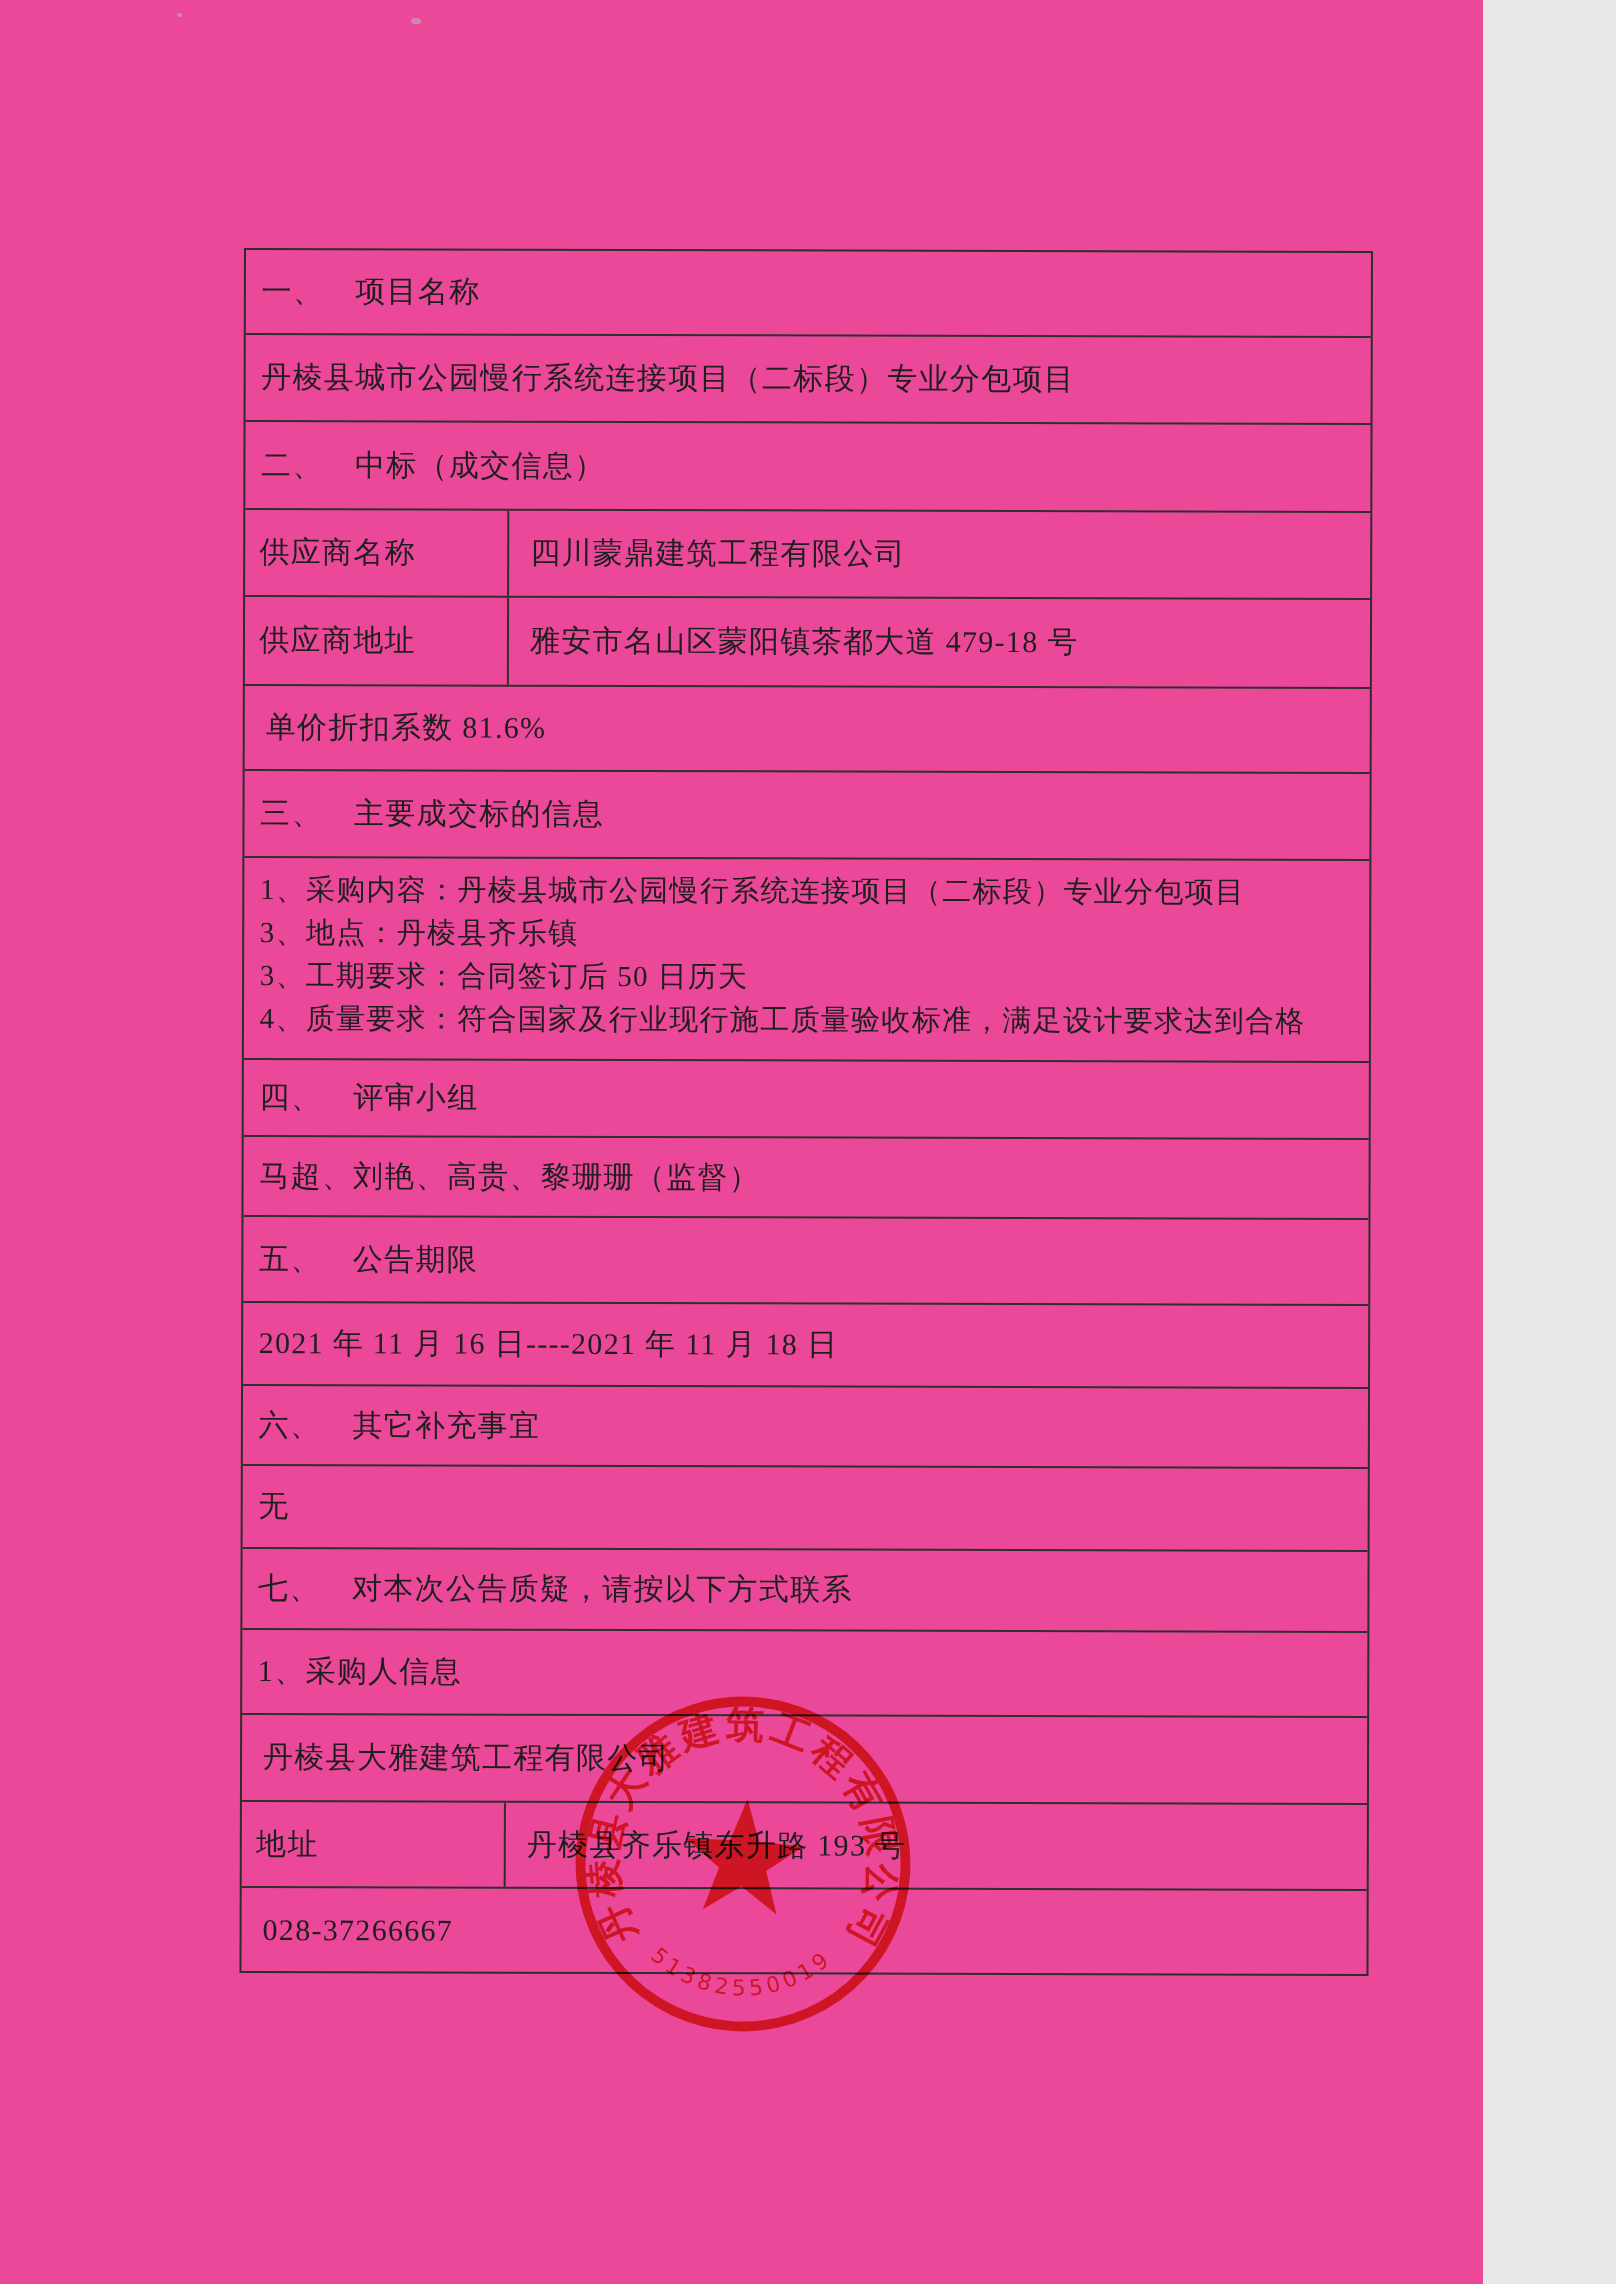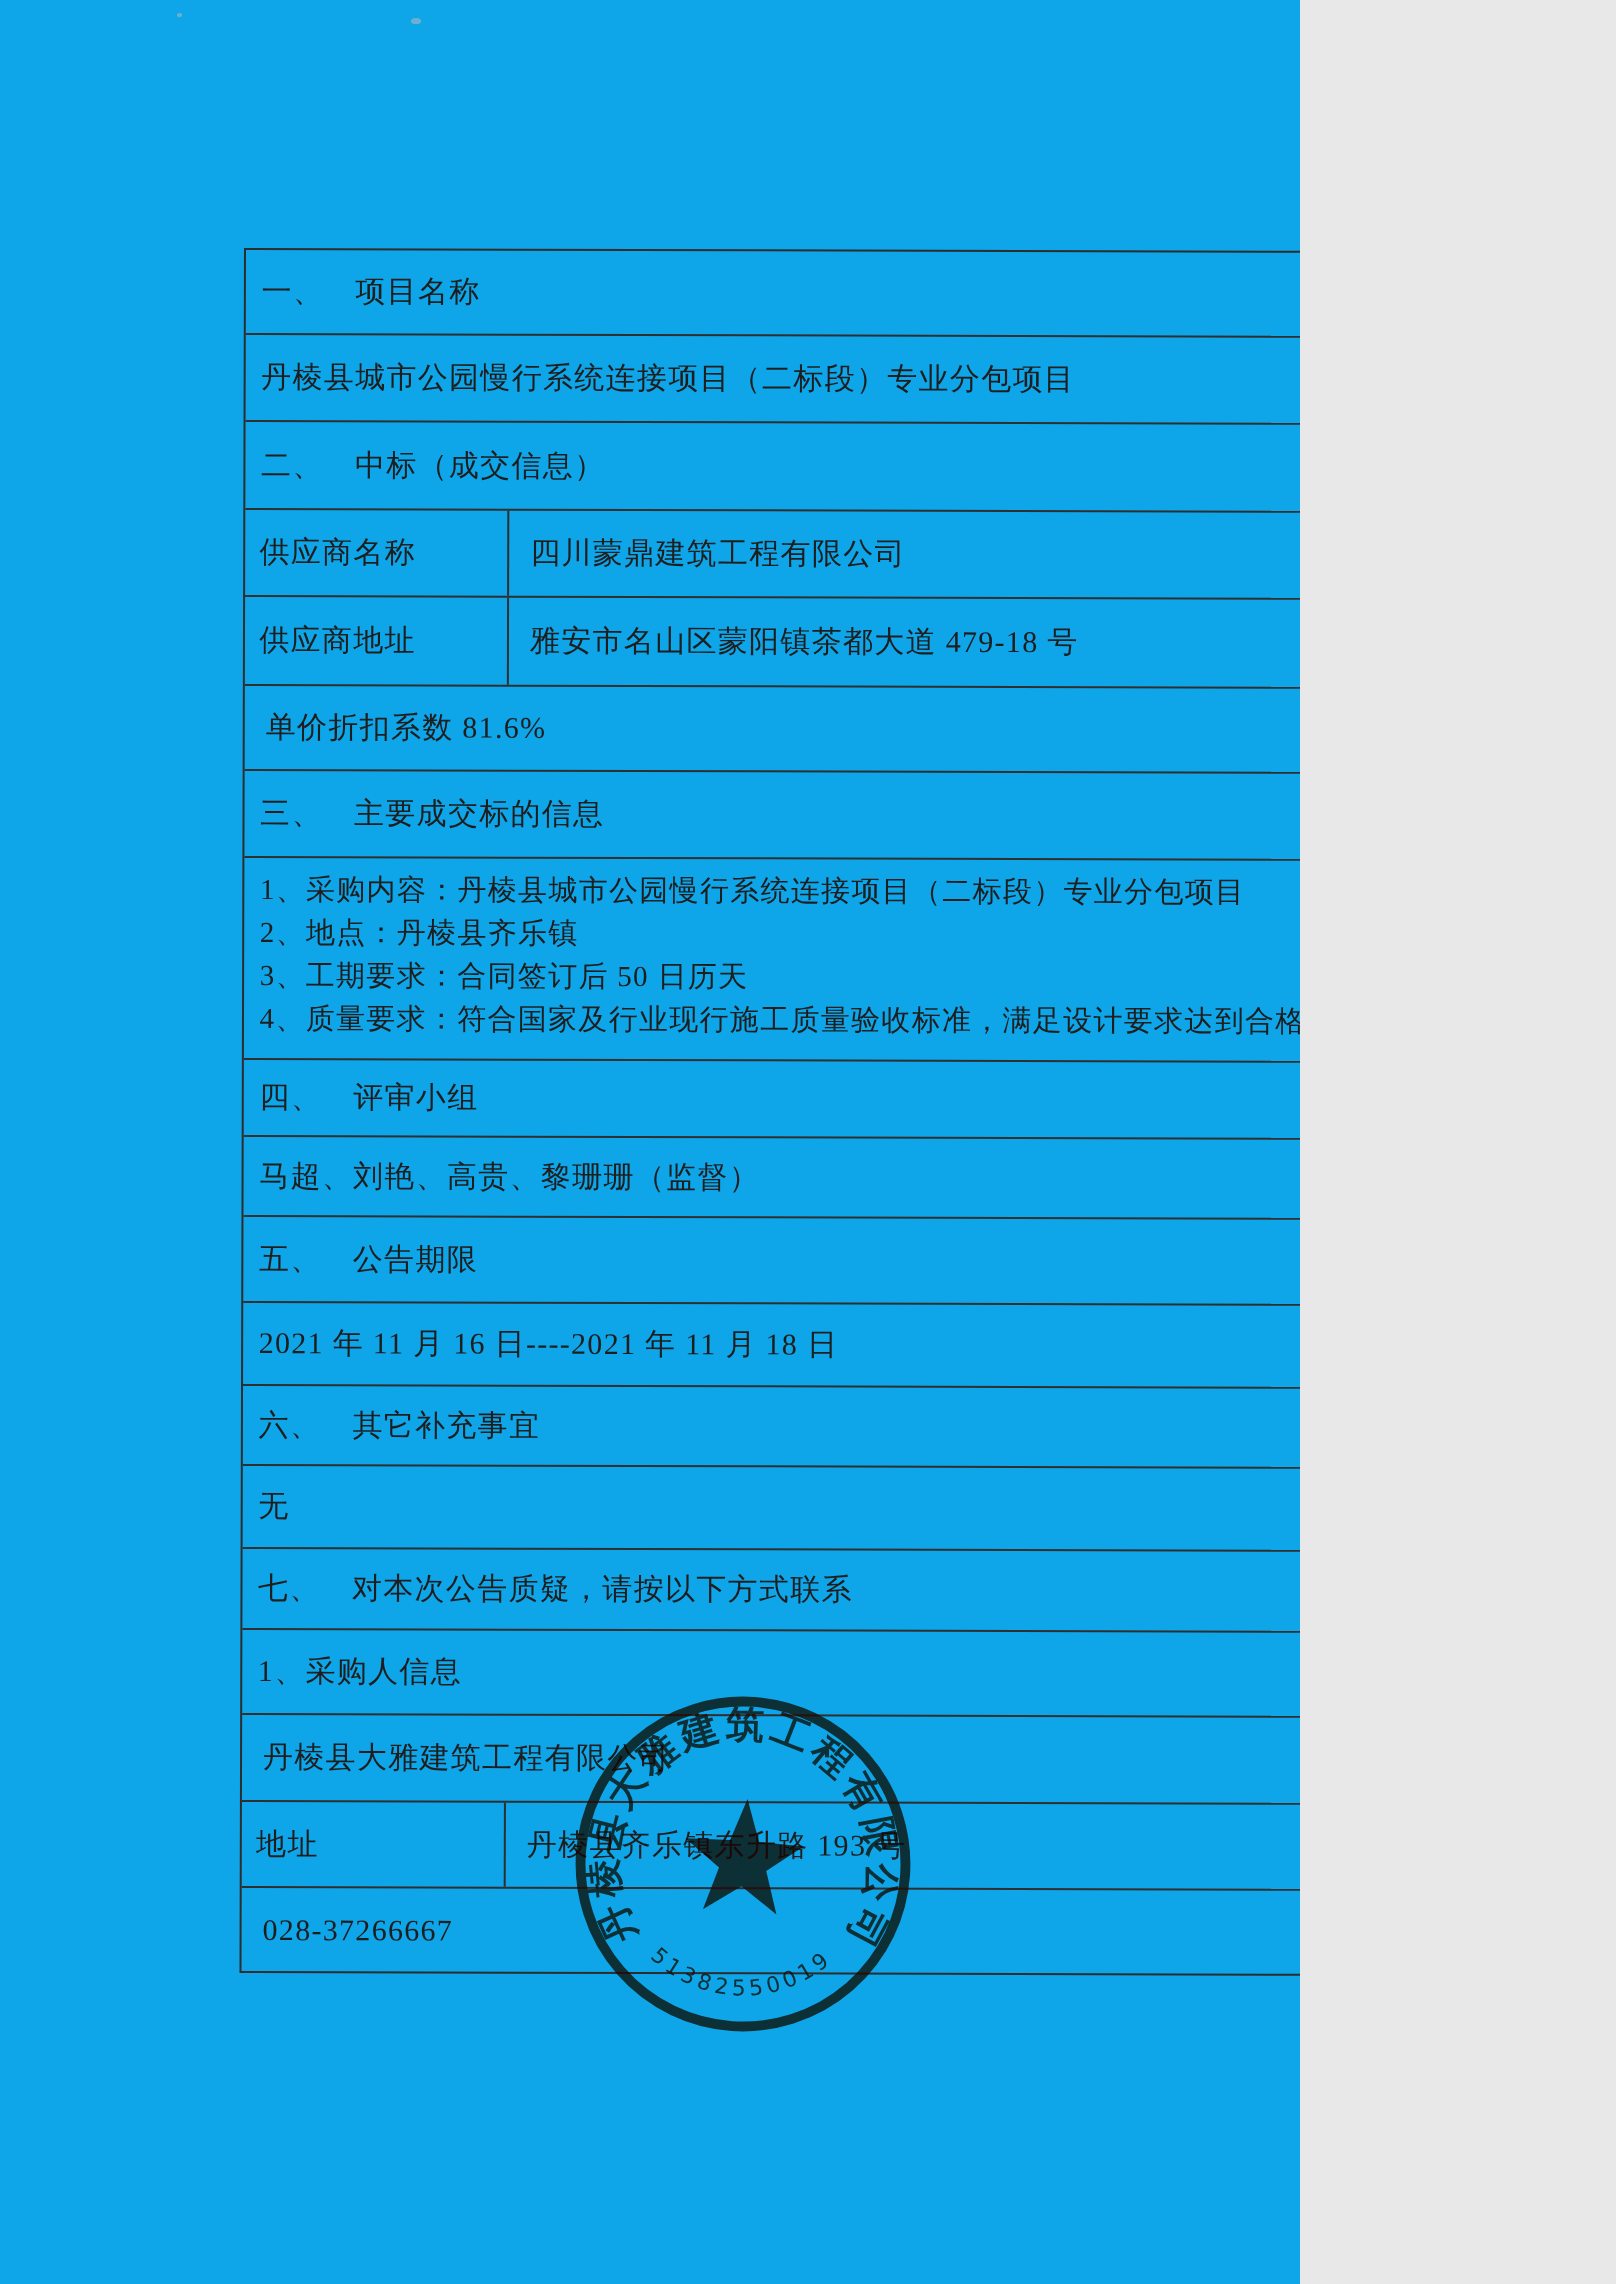--- a/index.html
+++ b/index.html
@@ -1,19 +1,19 @@
 <!DOCTYPE html>
 <html style="font-size:10.4px"><head>
 <meta charset="utf-8">
 <style>
   html,body{margin:0;padding:0;background:#e8e8e8;}
   .page{
     position:relative;
-    width:1300px;height:2284px;
-    background:#0ea5e9;
+    width:1483px;height:2284px;
+    background:#ec4899;
     overflow:hidden;
     font-family:"Liberation Serif","DejaVu Serif",serif;
     color:#1e1e1e;
   }
   .doc-table{
     position:absolute;
     left:244px;top:248px;
     width:1129px;
     border:2.6px solid #2d2d2d;
     box-sizing:border-box;
@@ -107,21 +107,21 @@
     <div class="row" style="height:85px">
       <div class="cell value">单价折扣系数 81.6%</div>
     </div>
 
     <div class="row" style="height:87px">
       <div class="cell full">三、　主要成交标的信息</div>
     </div>
 
     <div class="row multi" style="height:202px">
       <div class="mline">1、采购内容：丹棱县城市公园慢行系统连接项目（二标段）专业分包项目</div>
-      <div class="mline">2、地点：丹棱县齐乐镇</div>
+      <div class="mline">3、地点：丹棱县齐乐镇</div>
       <div class="mline">3、工期要求：合同签订后 50 日历天</div>
       <div class="mline">4、质量要求：符合国家及行业现行施工质量验收标准，满足设计要求达到合格</div>
     </div>
 
     <div class="row" style="height:77px">
       <div class="cell full">四、　评审小组</div>
     </div>
 
     <div class="row" style="height:80px">
       <div class="cell full">马超、刘艳、高贵、黎珊珊（监督）</div>

